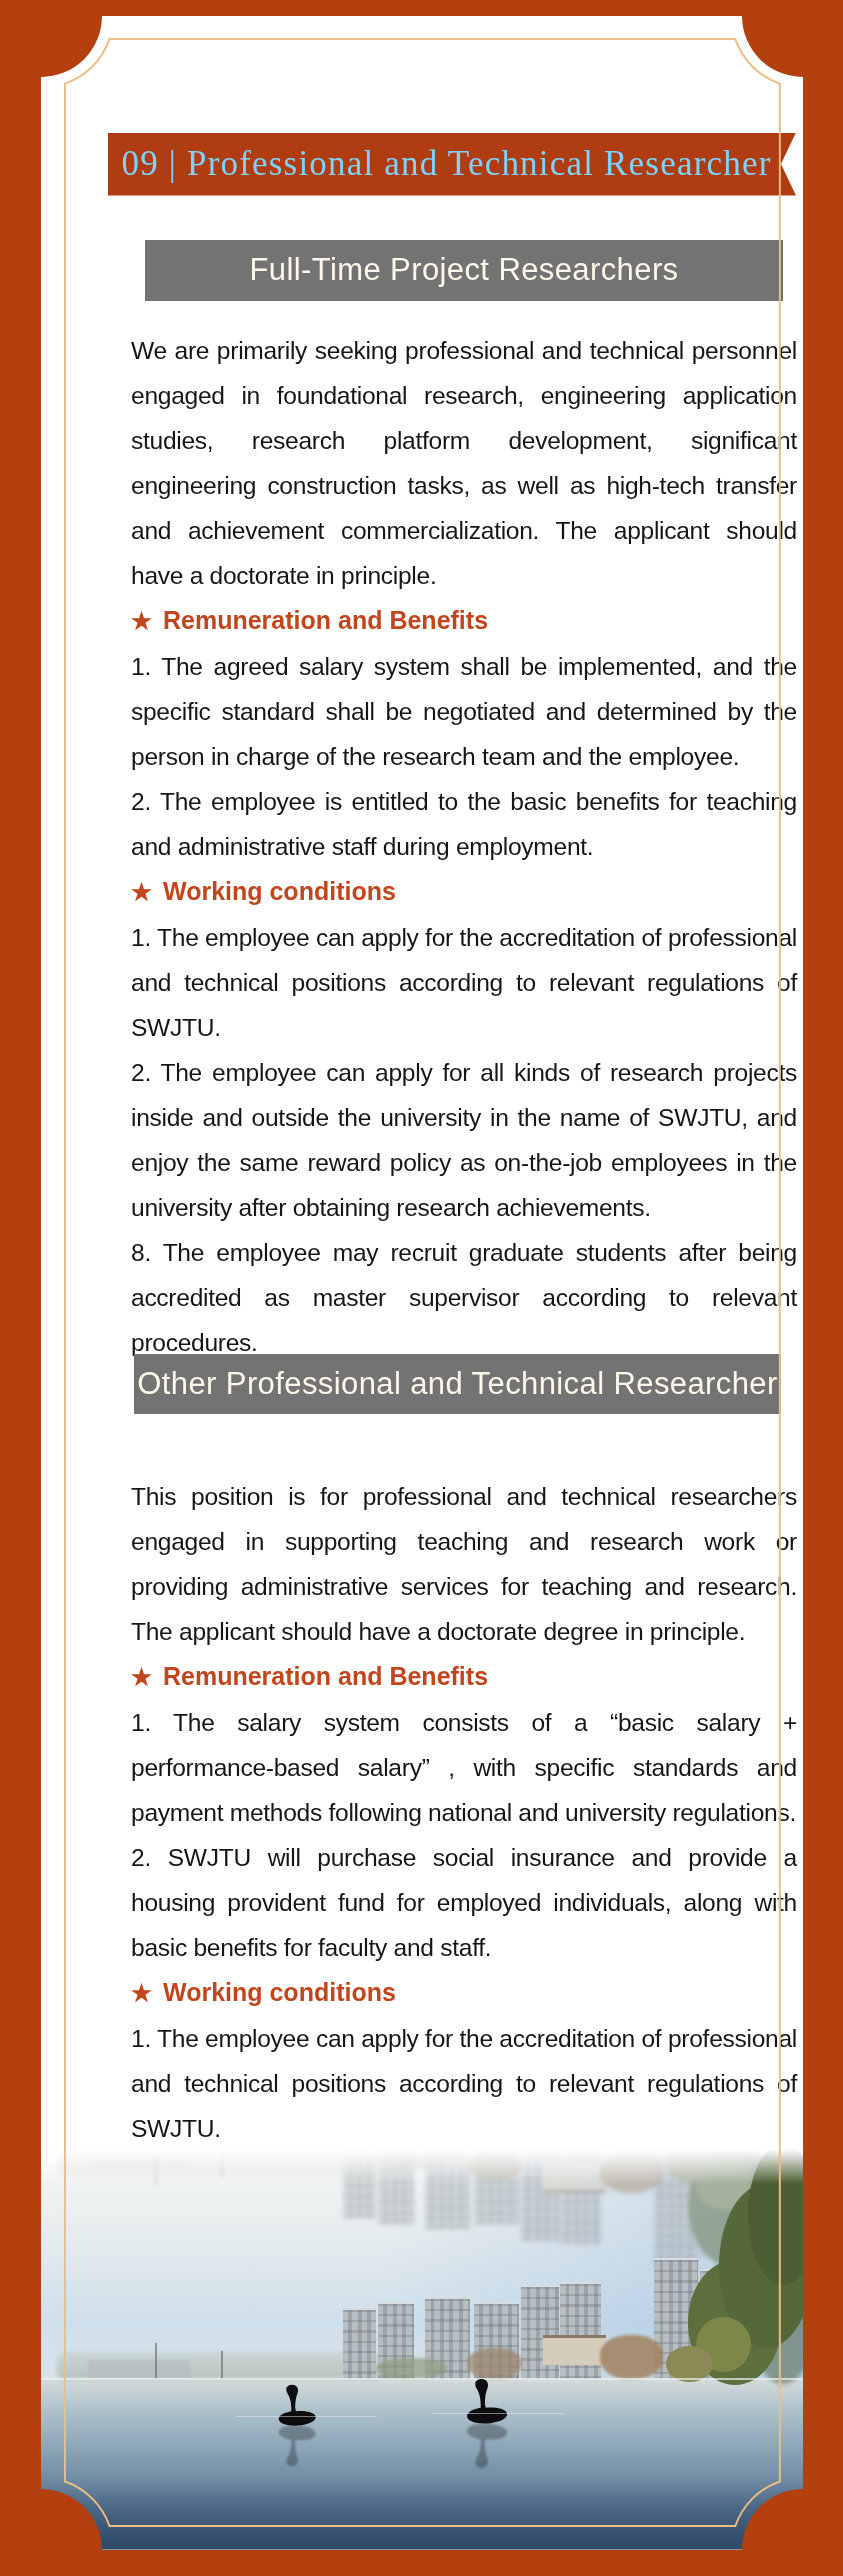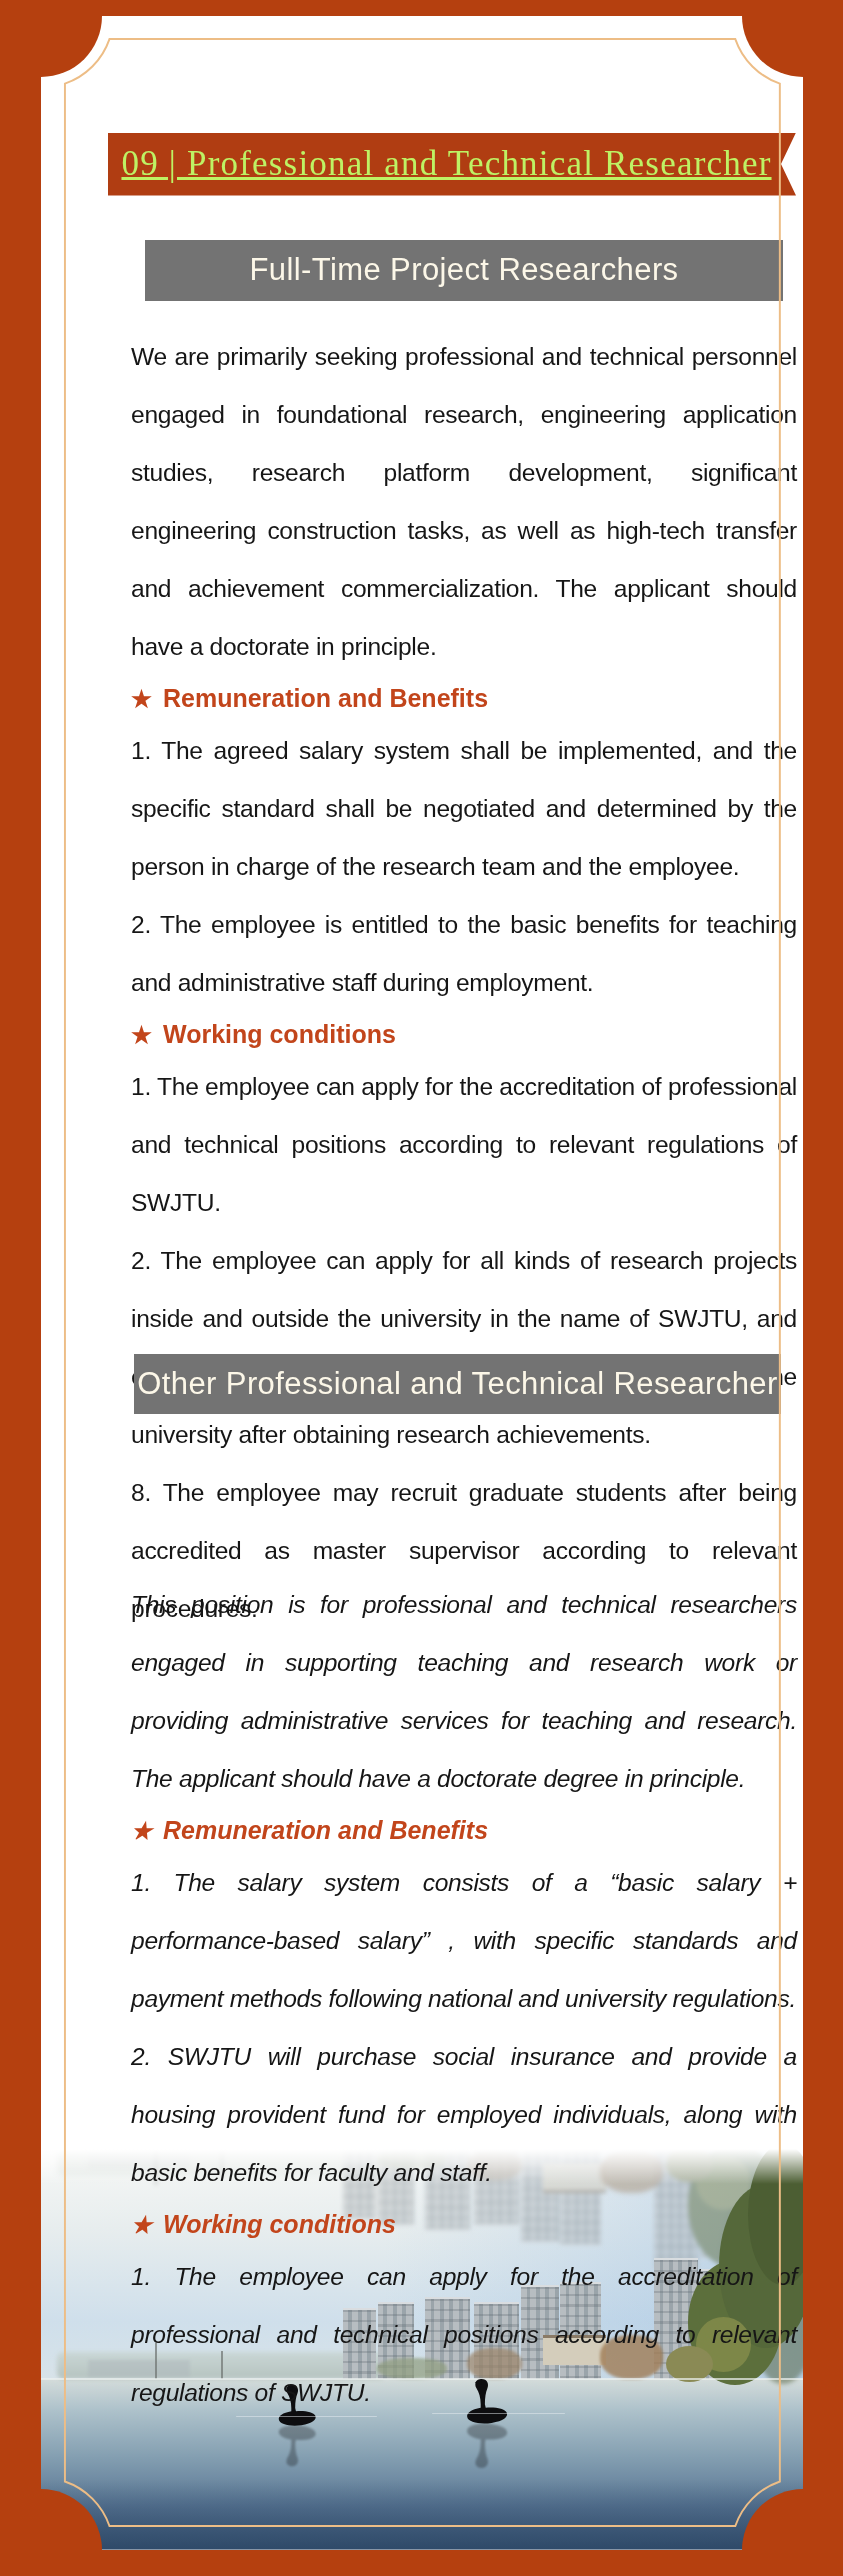--- a/index.html
+++ b/index.html
@@ -23,35 +23,35 @@
   .goldline{position:absolute;left:0;top:0;z-index:7;pointer-events:none;}
   
   .ribbon{
     position:absolute;left:67px;top:117px;width:688px;height:63px;
     background:#b03d12;z-index:3;
     clip-path:polygon(0 0,100% 0,calc(100% - 15px) 50%,100% 100%,0 100%);
     display:flex;align-items:center;justify-content:center;
   }
   .ribbon .rtext{
     font-family:"Liberation Serif",serif;font-size:35px;letter-spacing:1.2px;
-    color:#bef264;white-space:nowrap;padding-right:11px;text-decoration:underline;
+    color:#7dd3fc;white-space:nowrap;padding-right:11px;
   }
   
   .goldbox{
     position:absolute;background:#737373;display:flex;align-items:center;justify-content:center;
     color:#fcf7e8;font-size:31px;letter-spacing:0.4px;z-index:3;
   }
   .goldbox.g1{left:104px;top:224px;width:638px;height:61px;}
   .goldbox.g2{left:93px;top:1338px;width:647px;height:60px;}
   
   .flow{position:absolute;left:90px;width:666px;z-index:3;}
   .flow.f1{top:312px;}
-  .flow.f2{top:1560px;font-style:italic;}
+  .flow.f2{top:1458px;}
   .flow p{
-    margin:0;font-size:24.6px;line-height:58px;letter-spacing:-0.3px;
+    margin:0;font-size:24.6px;line-height:45px;letter-spacing:-0.3px;
     color:#161616;text-align:justify;hyphens:auto;-webkit-hyphens:auto;
   }
   .flow h3{
     margin:0;font-size:25px;line-height:45px;font-weight:bold;color:#c2451b;
     display:flex;align-items:baseline;
   }
   .flow h3 .star{margin-right:11px;font-size:23.4px;}
   
   .photo{
     position:absolute;left:0;top:2133px;width:762px;height:401px;overflow:hidden;z-index:2;

